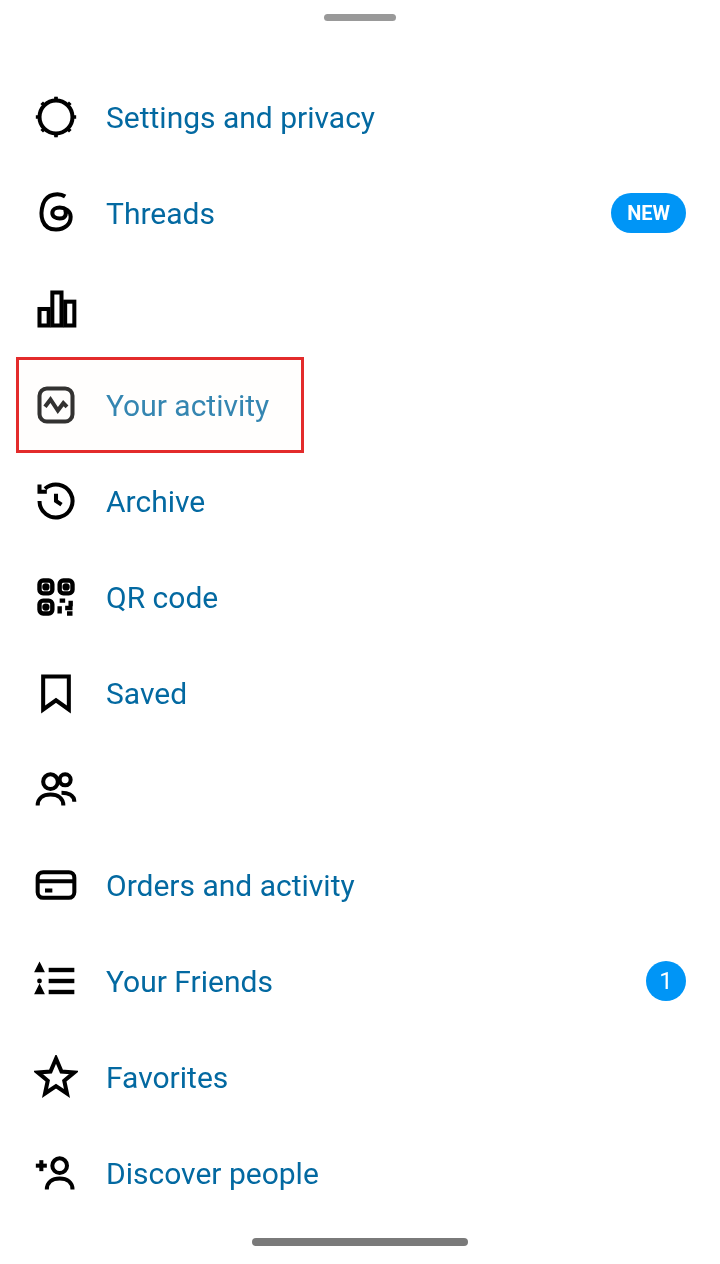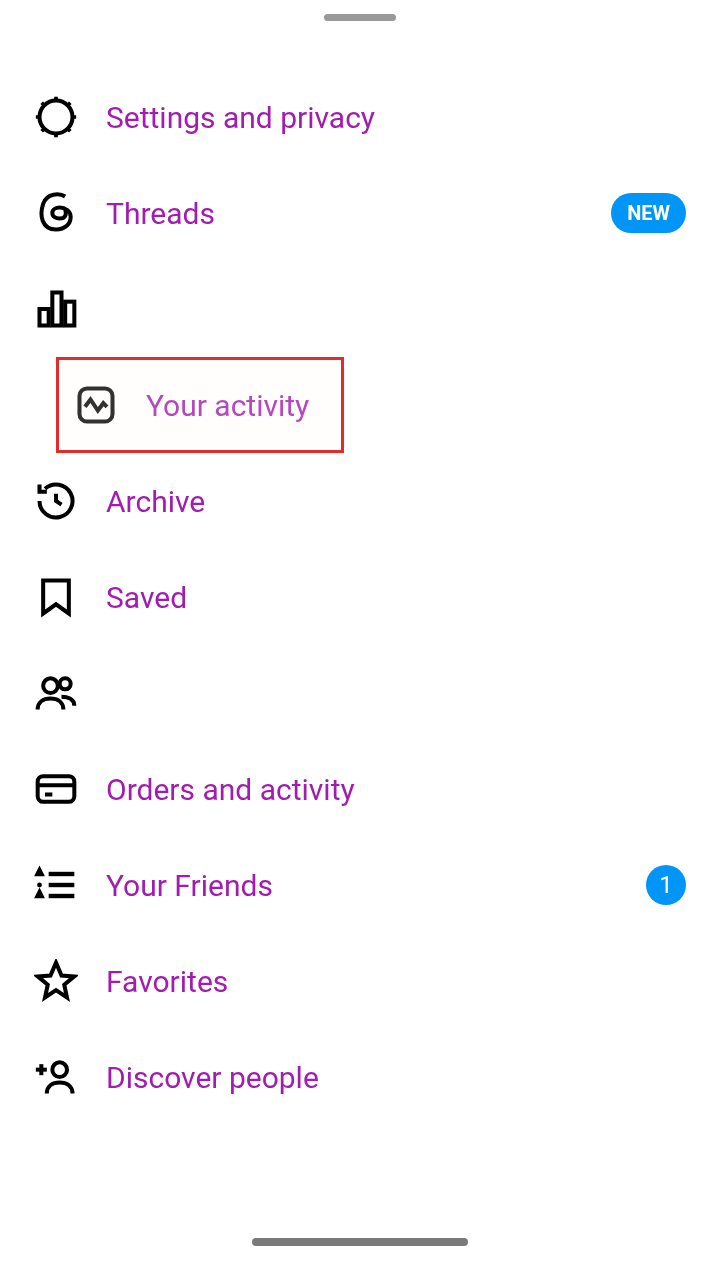--- a/index.html
+++ b/index.html
@@ -27,21 +27,20 @@
     .menu-item {
       display: flex;
       align-items: center;
       padding: 0 34px;
       height: 96px;
       position: relative;
       cursor: pointer;
     }
     .menu-item.highlighted {
       position: relative;
-      margin-left: 40px;
     }
     .highlight-box {
       position: absolute;
       border: 3px solid #e32b2b;
       left: 16px;
       top: 0;
       width: 288px;
       height: 100%;
       pointer-events: none;
       background: rgba(255,250,245,0.2);
@@ -49,21 +48,21 @@
     .icon-wrap {
       width: 44px;
       height: 44px;
       display: flex;
       align-items: center;
       justify-content: center;
       flex-shrink: 0;
     }
     .menu-label {
       font-size: 30px;
-      color: #a21caf;
+      color: #0369a1;
       margin-left: 28px;
       flex: 1;
     }
     .badge-new {
       background: #0095f6;
       color: #fff;
       font-size: 20px;
       font-weight: 700;
       padding: 8px 16px;
       border-radius: 22px;
@@ -150,20 +149,34 @@
     <span class="icon-wrap">
       <svg viewBox="0 0 24 24" fill="none" stroke="#000" stroke-width="2.2">
         <path d="M3 12a9 9 0 1 0 3-6.7"></path>
         <path d="M3 3 L3 7 L7 7"></path>
         <path d="M12 8 L12 12 L15 14"></path>
       </svg>
     </span>
     <span class="menu-label">Archive</span>
   </div>
 
+  <div class="menu-item">
+    <span class="icon-wrap">
+      <svg viewBox="0 0 24 24" fill="none" stroke="#000" stroke-width="2.4">
+        <rect x="3" y="3" width="7" height="7" rx="2"></rect>
+        <rect x="14" y="3" width="7" height="7" rx="2"></rect>
+        <rect x="3" y="14" width="7" height="7" rx="2"></rect>
+        <circle cx="6.5" cy="6.5" r="0.8" fill="#000"></circle>
+        <circle cx="17.5" cy="6.5" r="0.8" fill="#000"></circle>
+        <circle cx="6.5" cy="17.5" r="0.8" fill="#000"></circle>
+        <path d="M14 14 L17 14 M20 14 L20 17 M14 17 L14 21 M17 18 L21 18 M18 21 L21 21"></path>
+      </svg>
+    </span>
+    <span class="menu-label">QR code</span>
+  </div>
 
   <div class="menu-item">
     <span class="icon-wrap">
       <svg viewBox="0 0 24 24" fill="none" stroke="#000" stroke-width="2.2">
         <path d="M5 3 L19 3 L19 21 L12 16 L5 21 Z"></path>
       </svg>
     </span>
     <span class="menu-label">Saved</span>
   </div>
 

